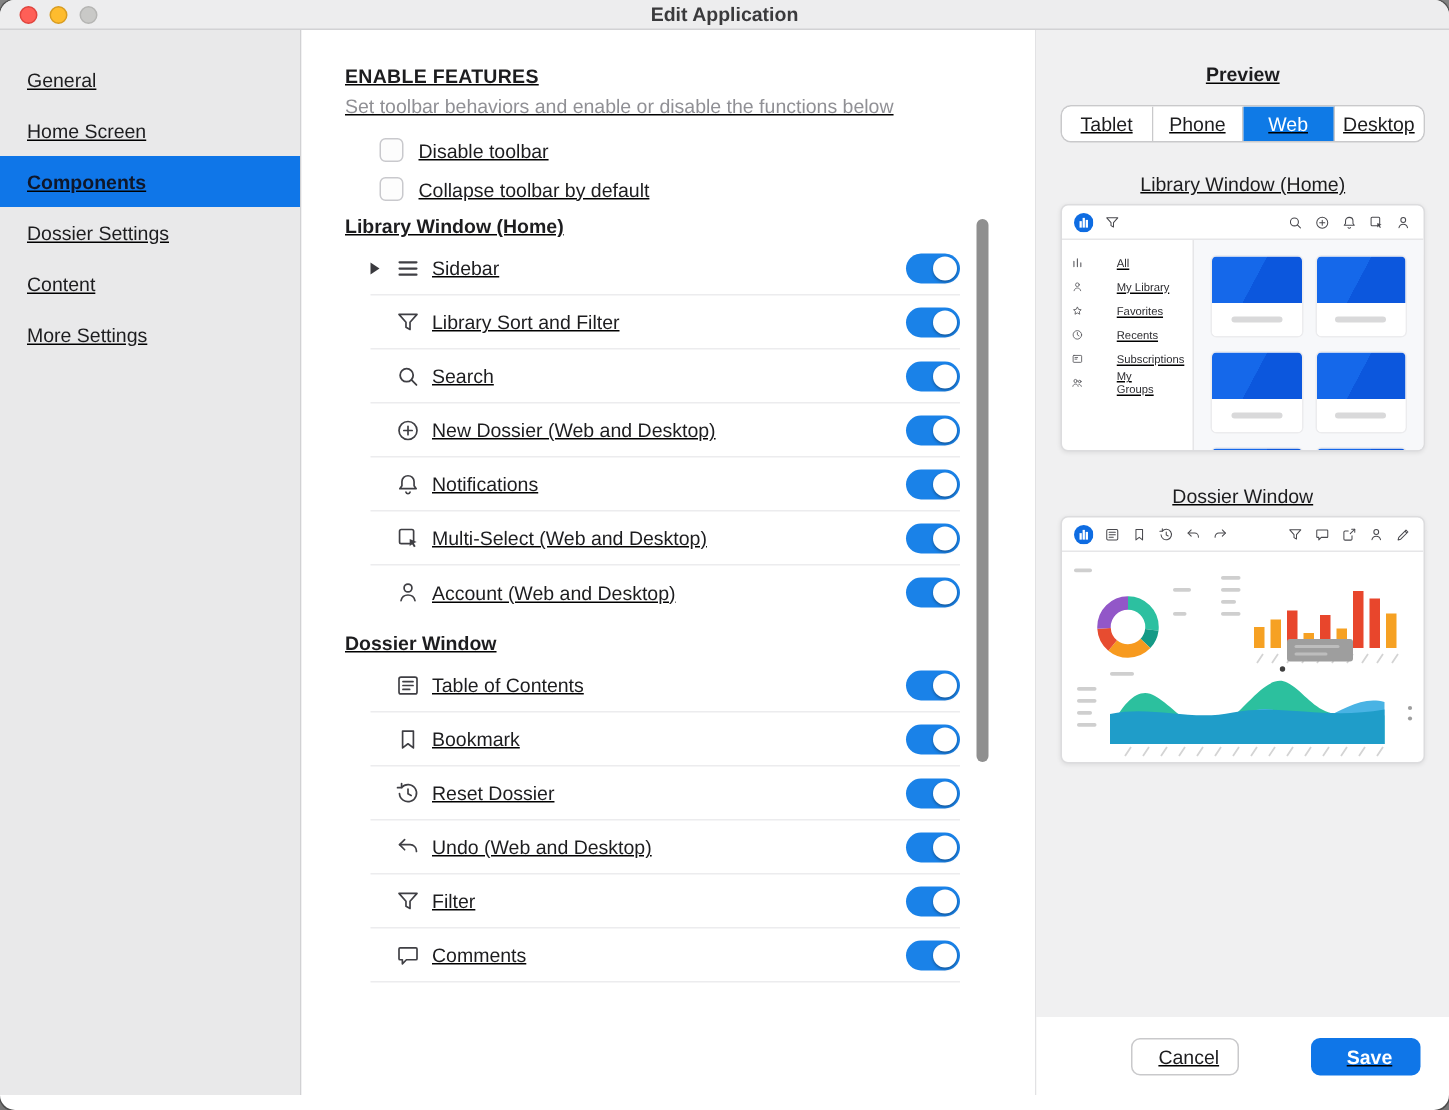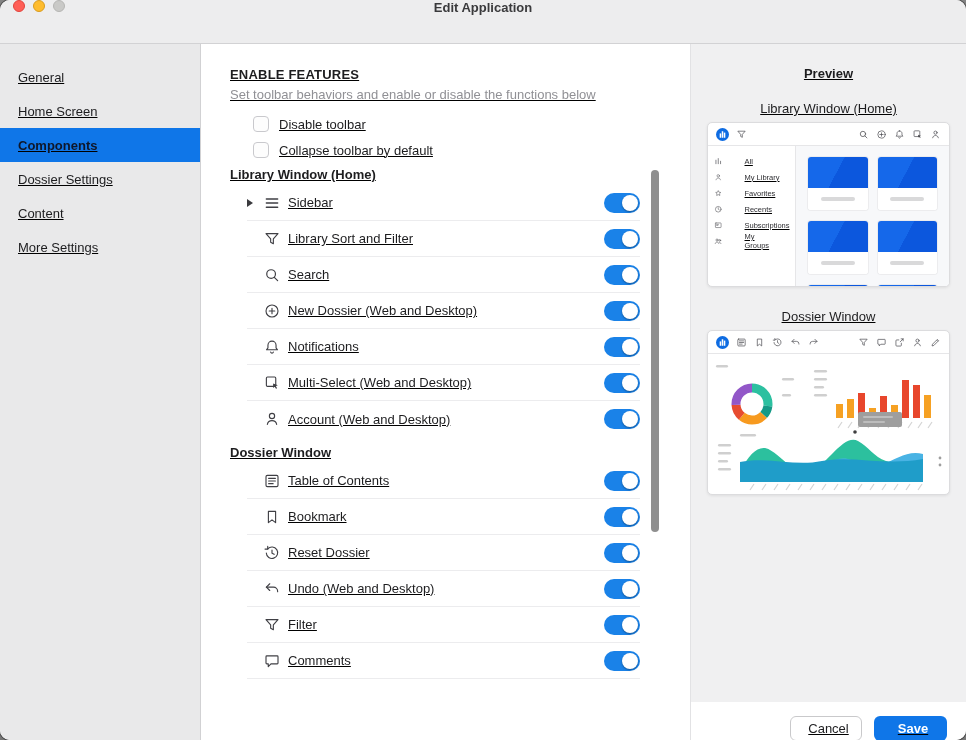--- a/index.html
+++ b/index.html
@@ -1,21 +1,21 @@
 <!DOCTYPE html>
 <html><head>
 <meta charset="utf-8">
 <style>
   html,body{margin:0;padding:0;background:#8a8a8a;font-family:"Liberation Sans","DejaVu Sans",sans-serif;-webkit-font-smoothing:antialiased;}
   *{box-sizing:border-box;}
   .window{width:966px;height:740px;border-radius:10px;overflow:hidden;background:#fff;
     box-shadow:0 0 0 1px rgba(0,0,0,.35),0 10px 30px rgba(0,0,0,.35);position:relative;}
   
-  .titlebar{height:44px;background:#ededee;border-bottom:1px solid #d2d2d4;position:relative;
-    display:flex;align-items:flex-start;}
+  .titlebar{height:20px;background:#ededee;border-bottom:1px solid #d2d2d4;position:relative;
+    display:flex;align-items:center;}
   .traffic{display:flex;gap:8px;margin-left:13px;}
   .tl{width:12px;height:12px;border-radius:50%;display:inline-block;}
   .tl.red{background:#ff5f57;border:1px solid #e0443d;}
   .tl.yellow{background:#febc2e;border:1px solid #d89c20;}
   .tl.gray{background:#c9c9c7;border:1px solid #b5b5b3;}
   .win-title{position:absolute;left:0;right:0;text-align:center;font-size:13px;font-weight:700;color:#3a3a3c;}
   
   .body{display:flex;height:710px;text-decoration:underline;}
   
   .sidebar{width:201px;background:#e9e9ea;border-right:1px solid #d1d1d3;padding-top:16px;flex:none;}
@@ -64,21 +64,21 @@
   .card{border-radius:3px;overflow:hidden;background:#fff;box-shadow:0 0 0 1px #ececee;}
   .card-top{height:31px;background:linear-gradient(118deg,#1568ea 48%,#0c57dd 48.2%);}
   .card-bot{height:22px;background:#fff;display:flex;align-items:center;justify-content:center;}
   .card-line{width:34px;height:4px;border-radius:2px;background:#d9d9da;}
   
   .dossier-art{display:block;}
   
   .footer{height:52px;background:#fff;display:flex;align-items:center;justify-content:flex-end;gap:12px;padding-right:19px;}
   .btn{height:25px;border-radius:6px;font-size:13px;font-family:inherit;display:flex;align-items:center;justify-content:center;cursor:pointer;padding-left:11px;}
   .btn.cancel{width:72px;background:#fff;border:1px solid #c9c9cb;color:#1d1d1f;}
-  .btn.save{width:73px;background:#0f76e8;border:none;color:#fff;font-weight:600;}
+  .btn.save{width:73px;background:#0f76e8;border:none;color:#fff;font-weight:600;margin-left:36px;}
   svg{display:block;}
 </style>
 </head>
 <body>
 
 <svg width="0" height="0" style="position:absolute">
   <defs>
     <symbol id="sym-menu" viewBox="0 0 24 24">
         <g fill="none" stroke="currentColor" stroke-width="2" stroke-linecap="round">
           <path d="M4.5 6.5h15M4.5 12h15M4.5 17.5h15"></path>
@@ -371,20 +371,26 @@
         </div>
       </div>
 
       <div class="vscroll"></div>
     </main>
 
     <aside class="rightcol">
       <div class="preview-area">
         <div class="pv-title">Preview</div>
 
+        <div class="segmented">
+          <button type="button" class="seg">Tablet</button>
+          <button type="button" class="seg">Phone</button>
+          <button type="button" class="seg selected">Web</button>
+          <button type="button" class="seg">Desktop</button>
+        </div>
 
         <div class="pv-caption">Library Window (Home)</div>
 
         <div class="mini">
           <div class="mini-toolbar">
             <svg class="micon logo">
                 <use href="#sym-logo"></use>
               </svg>
             <svg class="micon">
                 <use href="#sym-funnel"></use>

